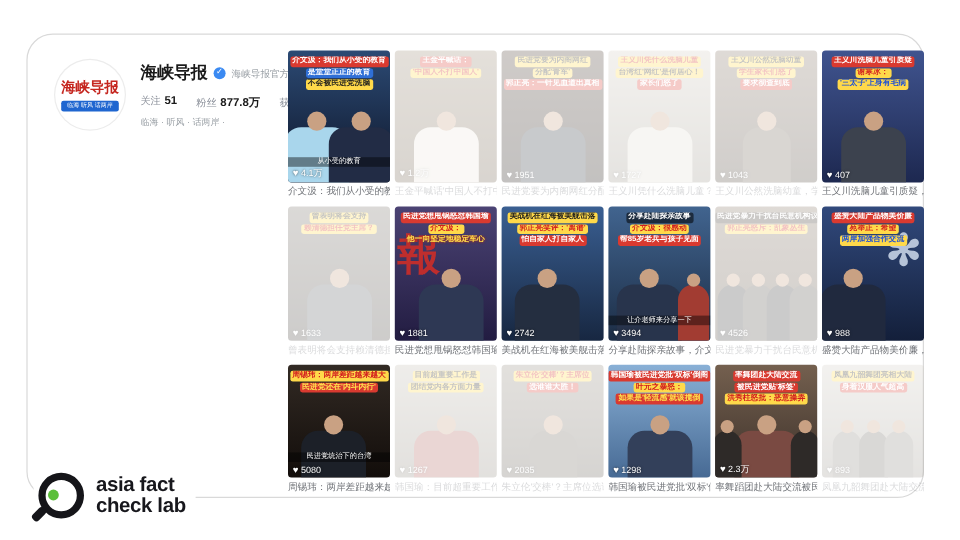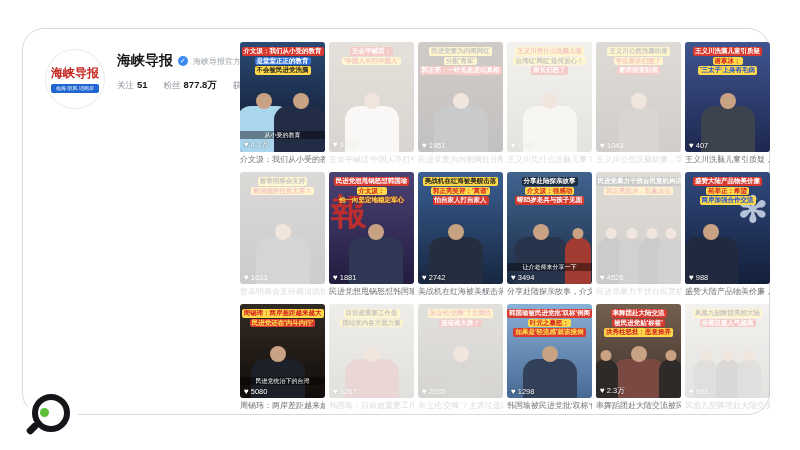--- a/index.html
+++ b/index.html
@@ -85,20 +85,21 @@
     <div class="name-row">
       <span class="pname">海峡导报</span>
       <span class="vbadge">✓</span>
       <span class="badge-text">海峡导报官方账号</span>
     </div>
     <div class="stats">
       <span class="stat"><span>关注</span><b>51</b></span>
       <span class="stat"><span>粉丝</span><b>877.8万</b></span>
       <span class="stat"><span>获赞</span><b>1.3亿</b></span>
     </div>
+    <div class="sig">临海 · 听风 · 话两岸 ·</div>
   </div>
 </div>
 
 <div class="grid" id="grid">
     <div class="grow r1">
       <div class="card">
         <div class="thumb" style="background: linear-gradient(rgb(44, 74, 116), rgb(13, 21, 40));">
           <div class="person" style="width: 54px; left: 28%; transform: translateX(-50%); background: rgb(169, 214, 236);"></div>
           <div class="person" style="width: 54px; left: 72%; transform: translateX(-50%); background: rgb(34, 44, 69);"></div>
           <div class="ovl">
@@ -376,13 +377,17 @@
             <span>893</span>
           </div>
         </div>
         <div class="cap">凤凰九韶舞团赴大陆交流引关注...</div>
       </div>
     </div>
   </div>
 
 <div class="afcl">
   <div class="mag"></div>
+  <div class="txt">
+    <div>asia fact</div>
+    <div>check lab</div>
+  </div>
 </div>
 
 </body></html>

